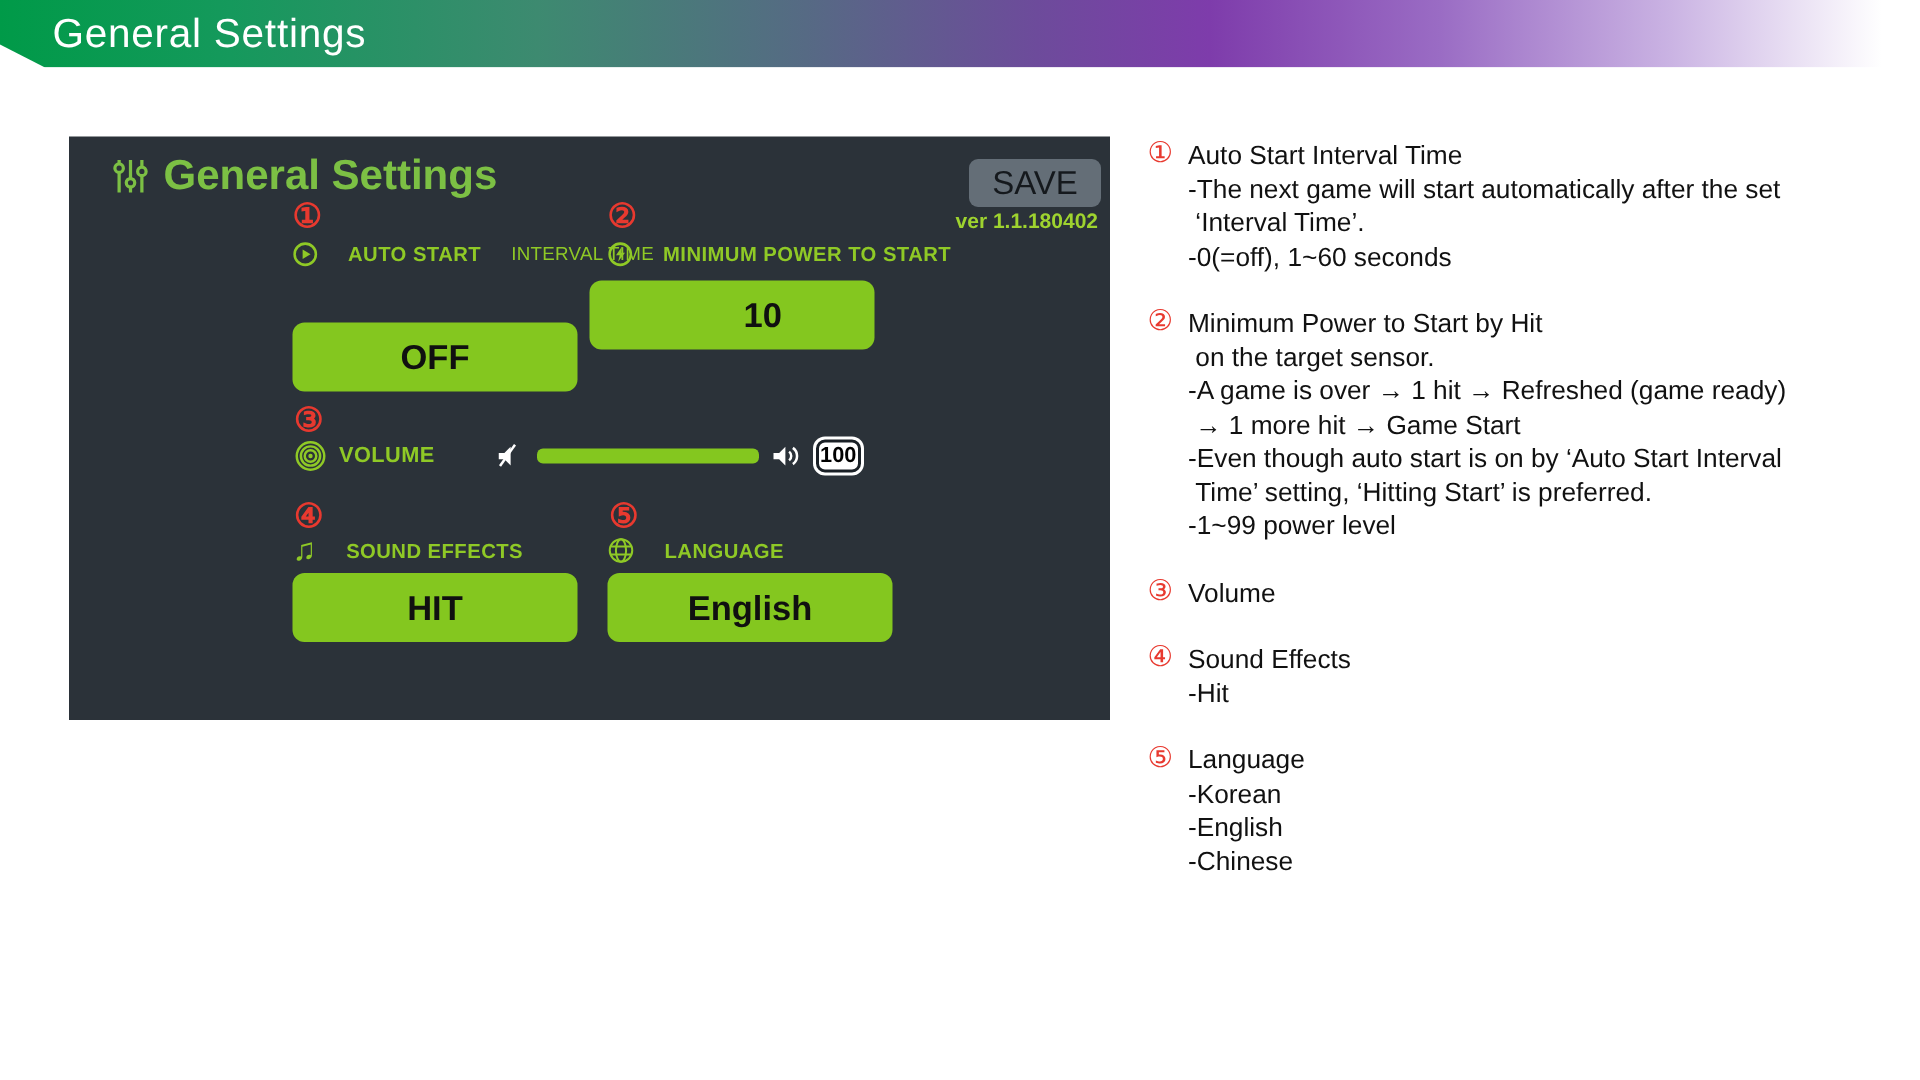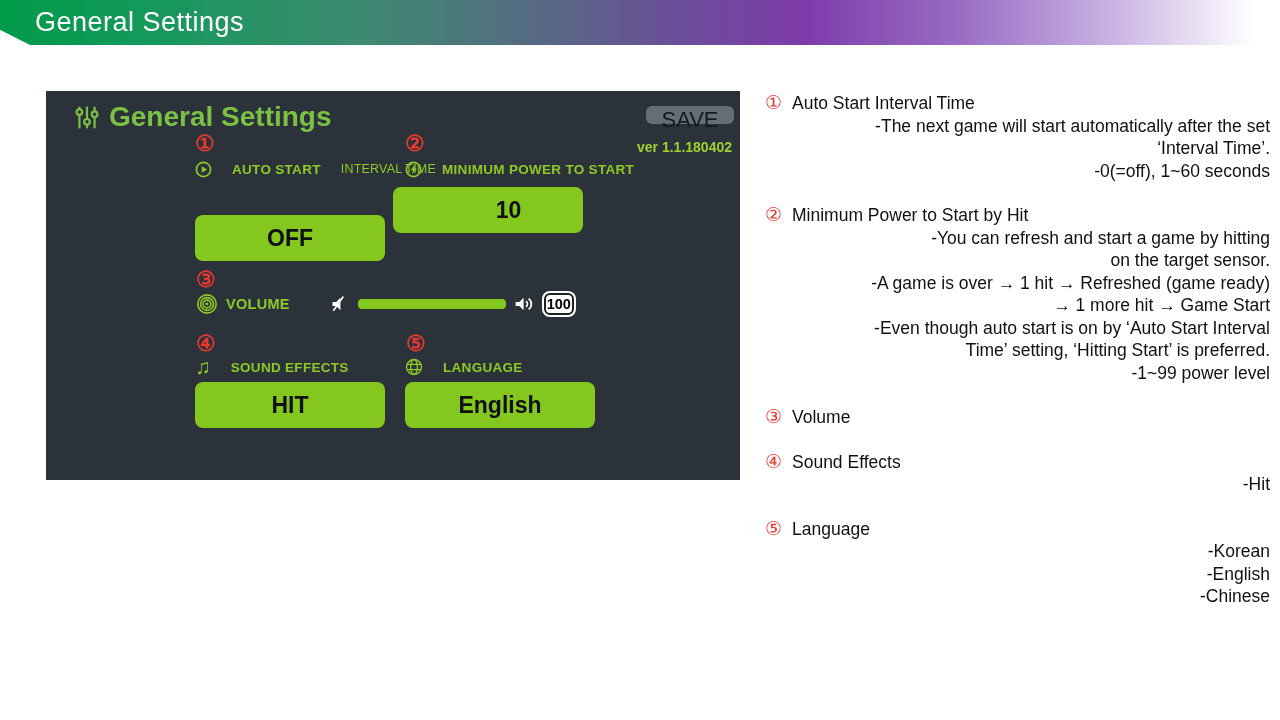--- a/index.html
+++ b/index.html
@@ -23,21 +23,21 @@
     clip-path:polygon(0 0,100% 0,100% 100%,30px 100%,0 66%);}
   .banner-title{position:absolute;left:35px;top:0;line-height:44px;
     color:#ffffff;font-size:27px;font-weight:400;letter-spacing:0.5px;}
 
   
   .panel{position:absolute;left:46px;top:91px;width:694px;height:389px;
     background:var(--panel-bg);}
   .panel-title-row{position:absolute;left:28px;top:10px;display:flex;
     align-items:center;gap:9px;}
   .panel-title{color:var(--title-green);font-size:28px;font-weight:bold;}
-  .save-btn{position:absolute;right:6px;top:15px;width:88px;height:18px;
+  .save-btn{position:absolute;right:6px;top:15px;width:88px;height:32px;
     background:var(--save-gray);border:none;border-radius:6px;
     color:#15191d;font-size:22px;line-height:28px;
     font-family:"Liberation Sans",sans-serif;cursor:pointer;}
   .ver{position:absolute;right:8px;top:48px;color:var(--ver-green);
     font-size:14px;font-weight:bold;}
 
   .circnum{position:absolute;color:var(--red);font-size:22px;font-weight:bold;
     line-height:22px;}
   .ctl-label{position:absolute;display:flex;align-items:center;gap:20px;height:20px;}
   .lbl-main{color:var(--label-green);font-size:13.5px;font-weight:bold;
@@ -60,21 +60,21 @@
   .music-glyph{color:var(--label-green);font-size:21px;line-height:20px;}
 
   
   .notes{position:absolute;left:765px;top:92px;width:505px;color:#111111;
     font-size:17.5px;line-height:22.5px;}
   .note-section{margin-bottom:22px;}
   .note-head{display:flex;}
   .note-num{color:var(--red);font-size:19px;width:27px;flex:0 0 27px;
     line-height:22.5px;}
   .note-title{font-weight:400;}
-  .note-line{padding-left:27px;white-space:pre-wrap;text-align:right;}
+  .note-line{padding-left:27px;white-space:pre-wrap;}
 
   svg{display:block;}
 </style>
 </head>
 <body>
 
 <div class="stage">
 
   <div class="banner">
     <div class="banner-title">General Settings</div>
@@ -183,21 +183,20 @@
         </div>
         <div class="note-line">-The next game will start automatically after the set</div>
         <div class="note-line"> ‘Interval Time’.</div>
         <div class="note-line">-0(=off), 1~60 seconds</div>
       </div>
       <div class="note-section">
         <div class="note-head">
           <span class="note-num">②</span>
           <span class="note-title">Minimum Power to Start by Hit</span>
         </div>
-        <div class="note-line">-You can refresh and start a game by hitting</div>
         <div class="note-line"> on the target sensor.</div>
         <div class="note-line">-A game is over → 1 hit → Refreshed (game ready)</div>
         <div class="note-line"> → 1 more hit → Game Start</div>
         <div class="note-line">-Even though auto start is on by ‘Auto Start Interval</div>
         <div class="note-line"> Time’ setting, ‘Hitting Start’ is preferred.</div>
         <div class="note-line">-1~99 power level</div>
       </div>
       <div class="note-section">
         <div class="note-head">
           <span class="note-num">③</span>

